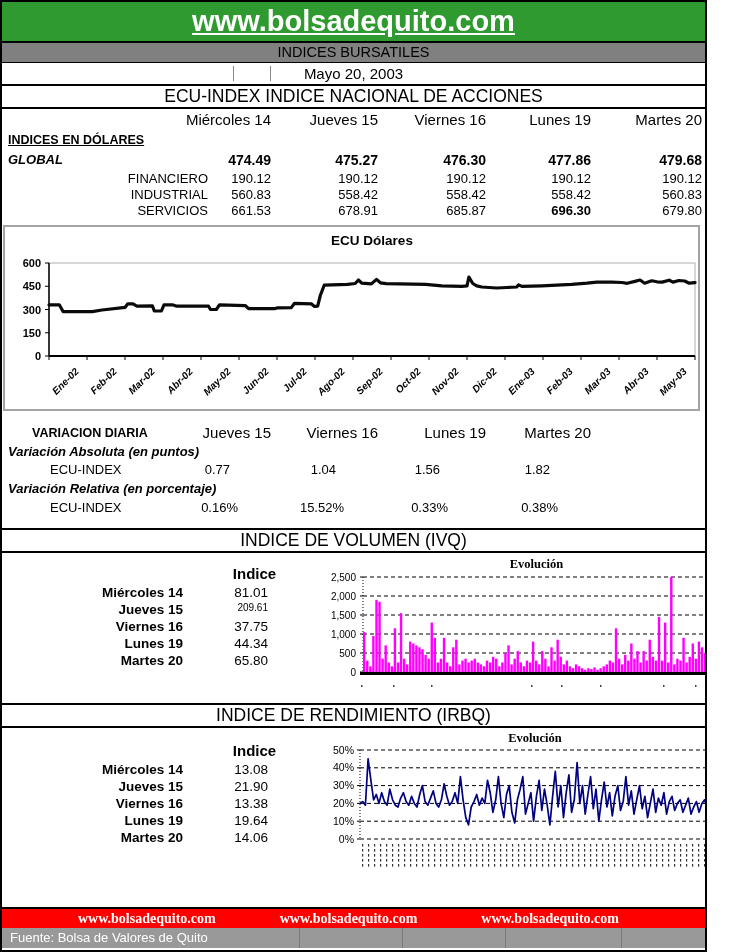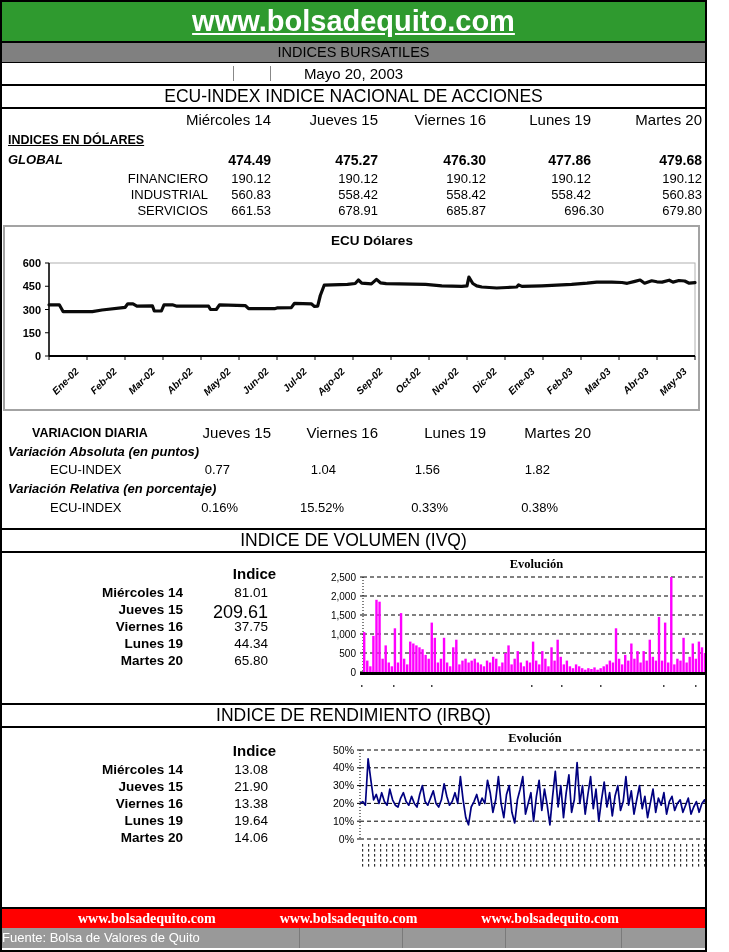--- a/index.html
+++ b/index.html
@@ -33,21 +33,21 @@
   .variacion{height:110px;position:relative;border-bottom:2px solid #000;}
   
   .subcontent{position:relative;border-bottom:2px solid #000;}
   .ivq-content{height:150px;}
   .irbq-content{height:152px;border-bottom:none;}
   .side-svg{position:absolute;left:306px;top:2px;}
   
   .footer{position:absolute;left:0;right:0;bottom:2px;}
   .redbar{height:19px;background:#ff0000;border-top:2px solid #000;display:flex;align-items:center;justify-content:space-between;padding:0 86px 0 76px;}
   .redbar .rurl{color:#fff;font-family:"Liberation Serif",serif;font-weight:bold;font-size:14px;cursor:pointer;}
-  .srcbar{height:20px;background:#999;position:relative;color:#fff;font-size:13px;line-height:20px;}
+  .srcbar{height:20px;background:#999;position:relative;color:#fff;font-size:13px;line-height:20px;padding-left:8px;}
   .srcdiv{position:absolute;top:0;bottom:0;width:1px;background:#7a7a7a;}
 </style>
 </head>
 <body>
 
 <div class="page">
 
   <div class="banner">
     <span class="url">www.bolsadequito.com</span>
   </div>
@@ -93,21 +93,21 @@
       <span class="cell" style="right:327px;">558.42</span>
       <span class="cell" style="right:219px;">558.42</span>
       <span class="cell" style="right:114px;">558.42</span>
       <span class="cell" style="right:3px;">560.83</span>
     </div>
     <div class="trow detrow">
       <span class="cell" style="right:497px;">SERVICIOS</span>
       <span class="cell" style="right:434px;">661.53</span>
       <span class="cell" style="right:327px;">678.91</span>
       <span class="cell" style="right:219px;">685.87</span>
-      <span class="cell" style="right:101px;">696.30</span>
+      <span class="cell" style="right:114px;font-weight:bold;">696.30</span>
       <span class="cell" style="right:3px;">679.80</span>
     </div>
   </div>
 
   <div class="chartbox">
     <svg id="ecu-svg" width="711" height="178">
         <text x="367" y="18" text-anchor="middle" font-size="13.5" font-weight="bold" font-family="&quot;Liberation Sans&quot;,sans-serif">ECU Dólares</text>
         <rect x="44" y="36" width="646" height="93" fill="none" stroke="#b0b0b0" stroke-width="1"></rect>
         <text x="36" y="40" text-anchor="end" font-size="11" font-weight="bold" font-family="&quot;Liberation Sans&quot;,sans-serif">600</text>
         <line x1="40" y1="36" x2="44" y2="36" stroke="#000" stroke-width="1"></line>
@@ -189,21 +189,21 @@
       <span class="cell" style="right:147px;">0.38%</span>
     </div>
   </div>
 
   <div class="sect-title" style="border-top:none;">INDICE DE VOLUMEN (IVQ)</div>
   <div class="subcontent ivq-content">
     <span class="cell bold" style="left:210px;width:85px;text-align:center;top:12px;font-size:15px;">Indice</span>
     <span class="cell bold" style="right:522px;top:32px;font-size:13.5px;">Miércoles 14</span>
     <span class="cell" style="right:437px;top:32px;font-size:13.5px;">81.01</span>
     <span class="cell bold" style="right:522px;top:49px;font-size:13.5px;">Jueves 15</span>
-    <span class="cell" style="right:437px;top:49px;font-size:18px;">209.61</span>
+    <span class="cell" style="right:437px;top:49px;font-size:10px;">209.61</span>
     <span class="cell bold" style="right:522px;top:66px;font-size:13.5px;">Viernes 16</span>
     <span class="cell" style="right:437px;top:66px;font-size:13.5px;">37.75</span>
     <span class="cell bold" style="right:522px;top:83px;font-size:13.5px;">Lunes 19</span>
     <span class="cell" style="right:437px;top:83px;font-size:13.5px;">44.34</span>
     <span class="cell bold" style="right:522px;top:100px;font-size:13.5px;">Martes 20</span>
     <span class="cell" style="right:437px;top:100px;font-size:13.5px;">65.80</span>
     <svg id="ivq-svg" class="side-svg" width="412" height="146">
         <text x="228.5" y="13" text-anchor="middle" font-size="12.5" font-weight="bold" font-family="&quot;Liberation Serif&quot;,serif">Evolución</text>
         <line x1="55" y1="22" x2="402" y2="22" stroke="#000" stroke-width="1" stroke-dasharray="4 3"></line>
         <text x="48" y="25.5" text-anchor="end" font-size="10" font-family="&quot;Liberation Sans&quot;,sans-serif">2,500</text>

